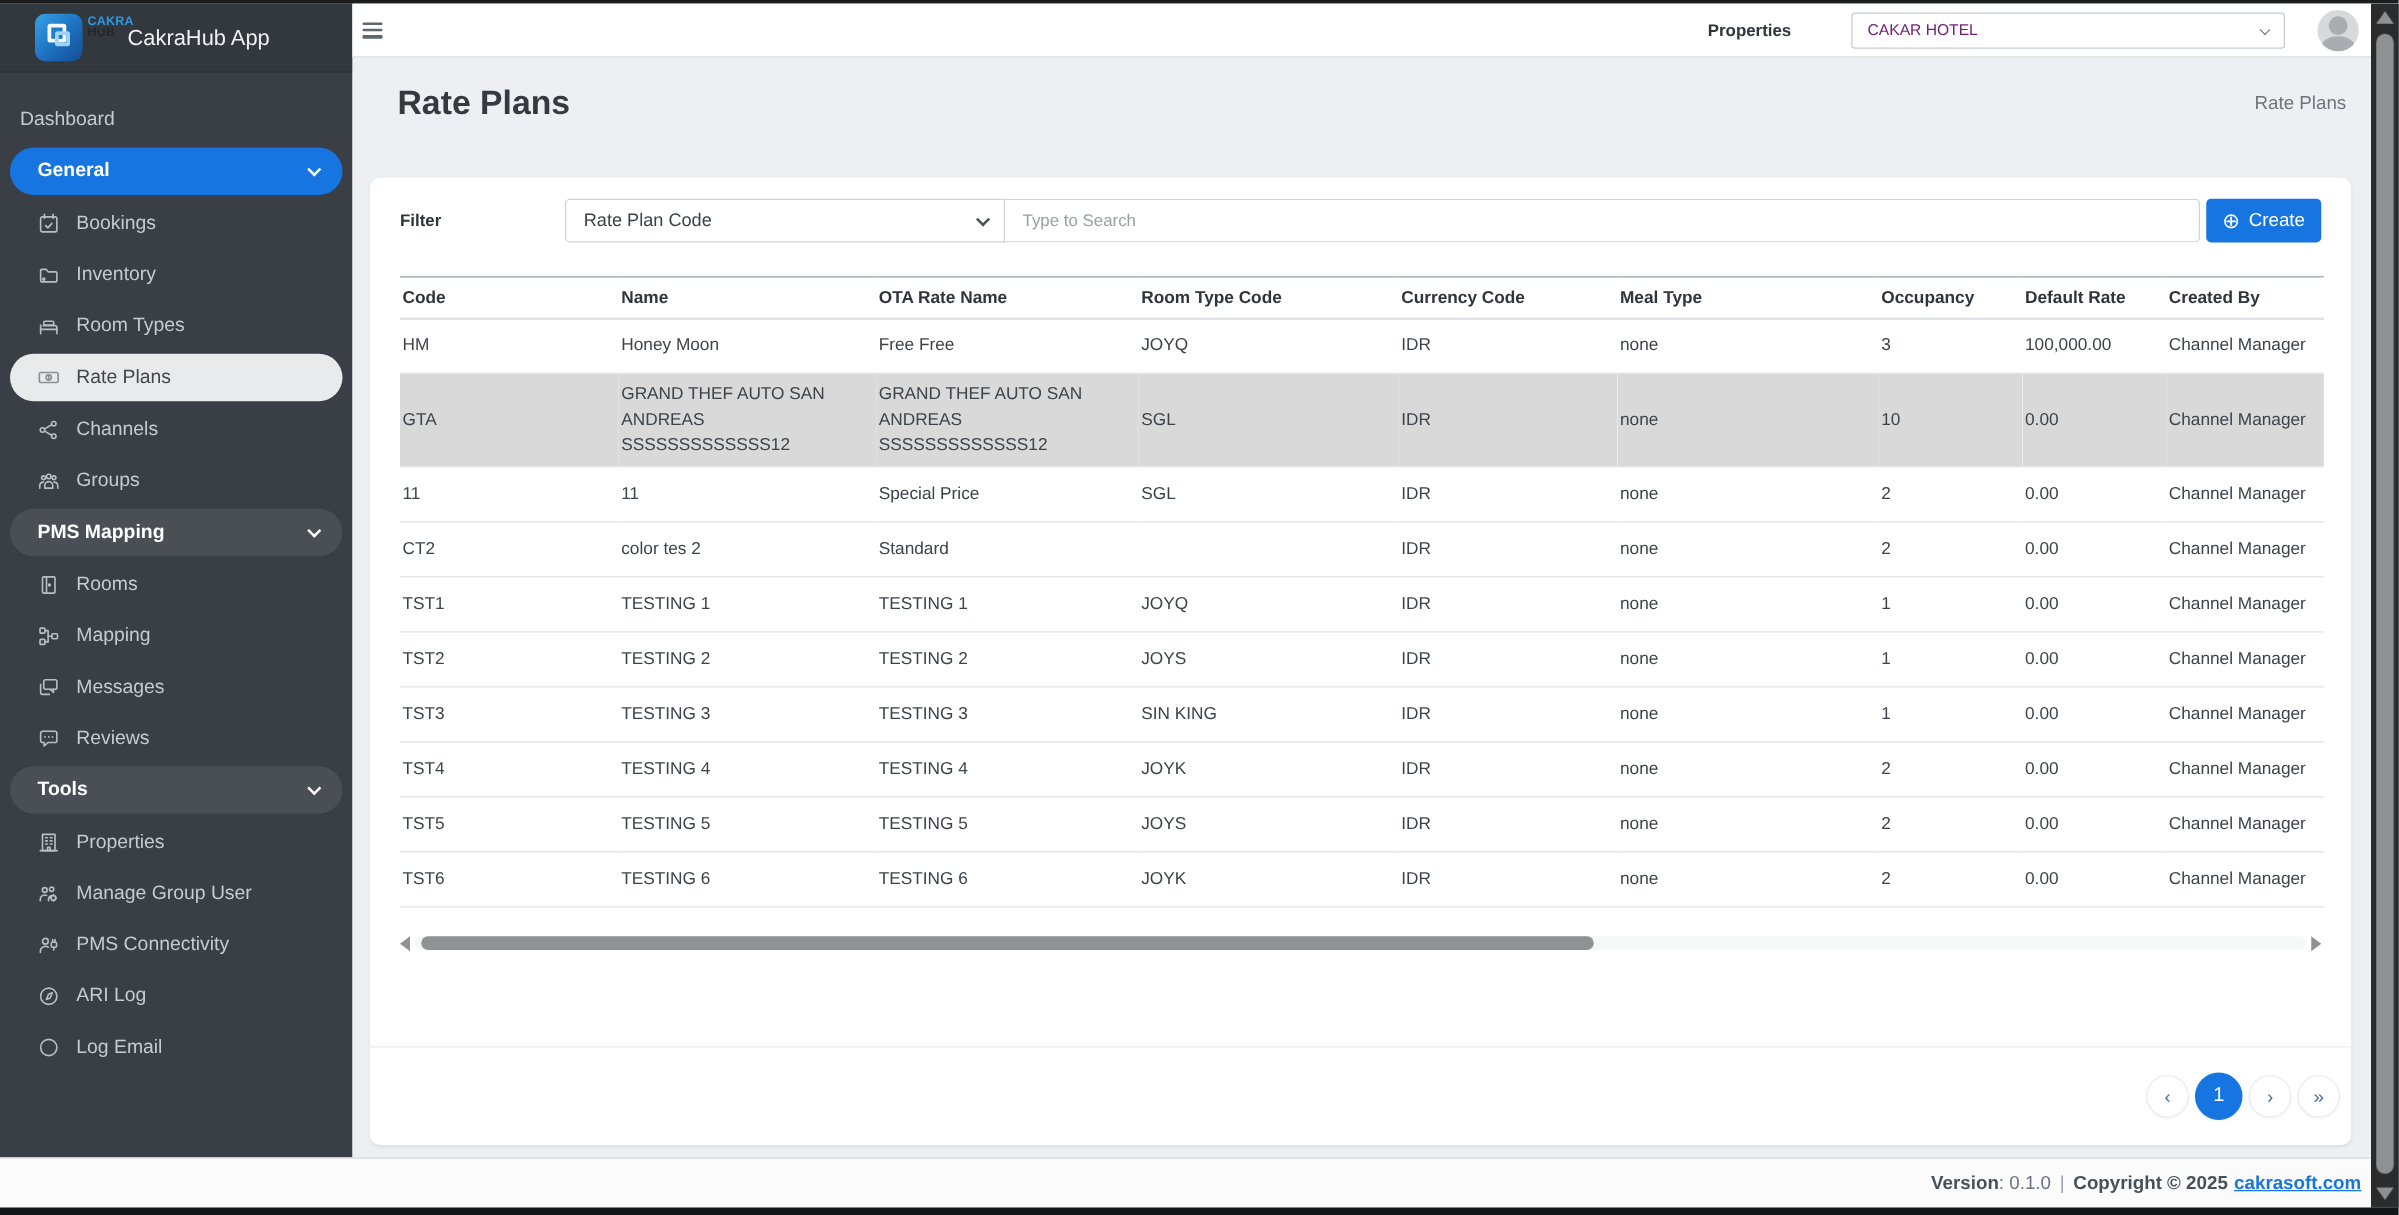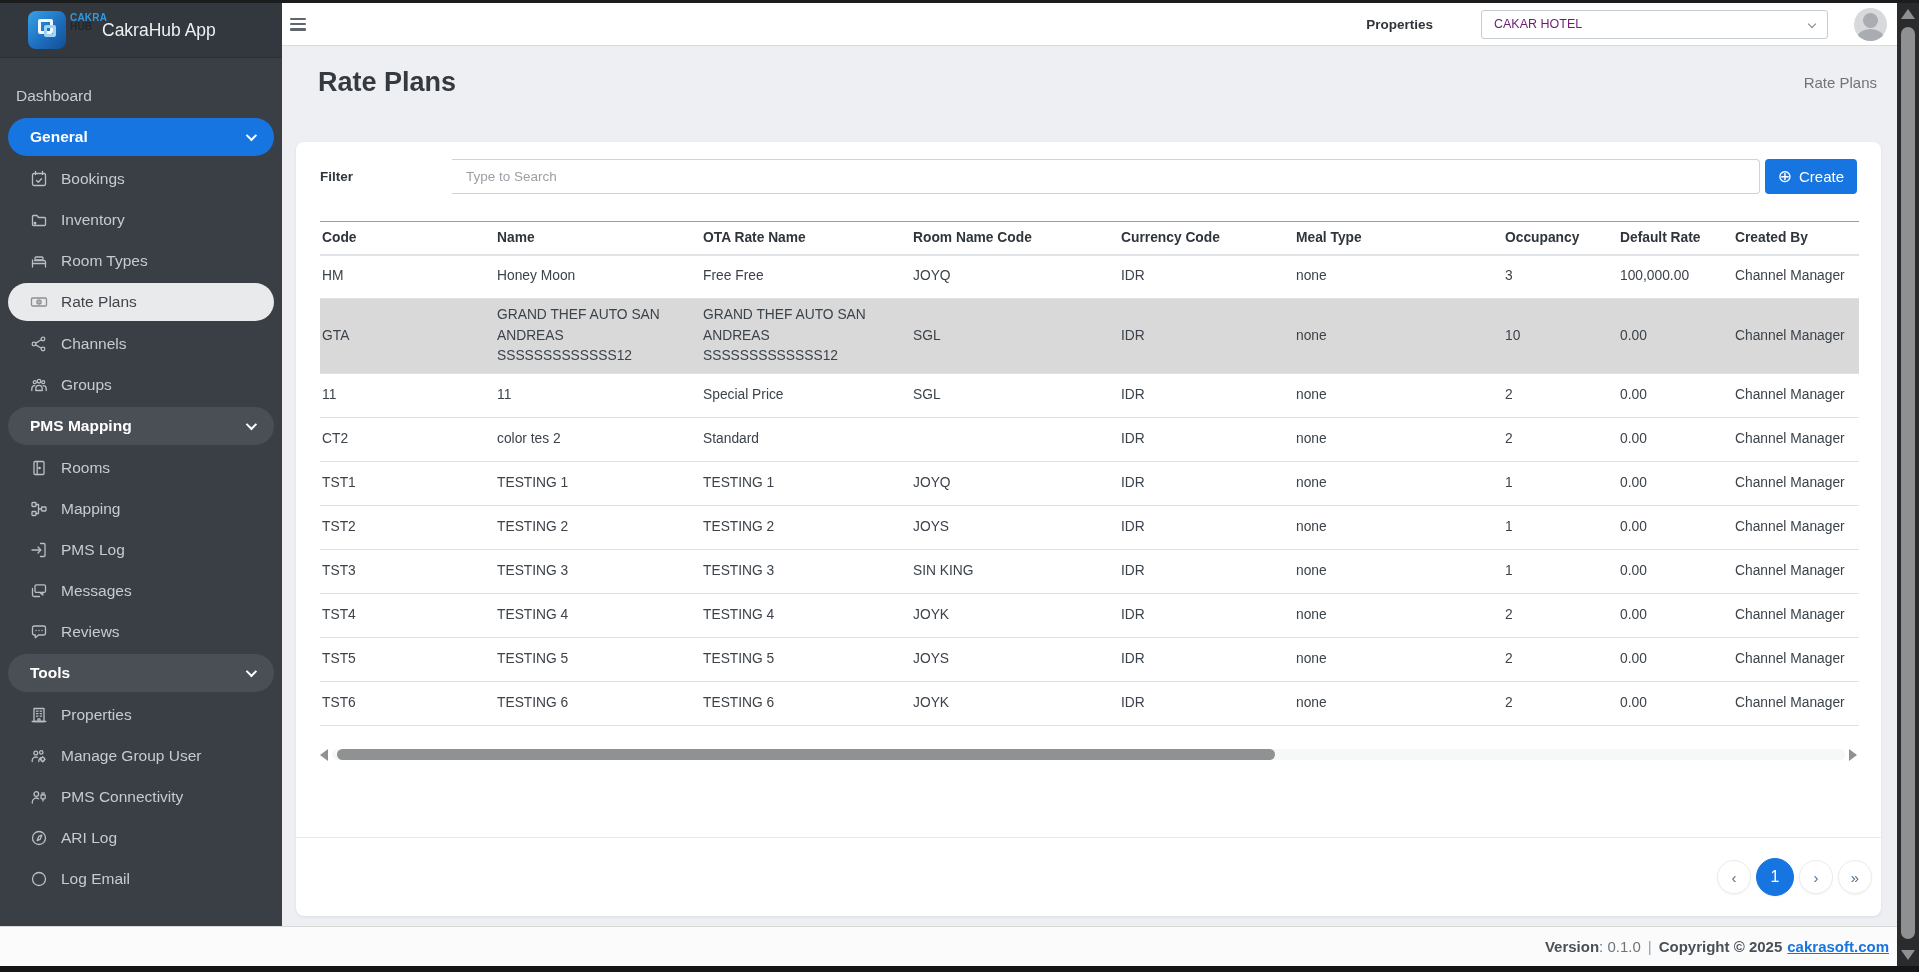--- a/index.html
+++ b/index.html
@@ -210,30 +210,20 @@
               <rect x="11.5" y="7" width="4.5" height="4" rx=".8"></rect>
               <path d="M6 4.5h2.5v9H6"></path>
               <path d="M8.5 9h3"></path>
             </svg>
           </span>
           <span>Mapping</span>
         </div>
         <div class="nav-item">
           <span class="ic">
             <svg viewBox="0 0 18 18" width="18" height="18" fill="none" stroke="currentColor" stroke-width="1.3" stroke-linecap="round" stroke-linejoin="round">
-              <path d="M10.5 2.5h3.5a1 1 0 0 1 1 1v11a1 1 0 0 1-1 1h-3.5"></path>
-              <path d="M2 9h8.5"></path>
-              <path d="M8 6l2.8 3L8 12"></path>
-            </svg>
-          </span>
-          <span>PMS Log</span>
-        </div>
-        <div class="nav-item">
-          <span class="ic">
-            <svg viewBox="0 0 18 18" width="18" height="18" fill="none" stroke="currentColor" stroke-width="1.3" stroke-linecap="round" stroke-linejoin="round">
               <rect x="5" y="2.8" width="10.5" height="7.6" rx="1.5"></rect>
               <path d="M12.8 10.4v2.6l-3-2.6"></path>
               <path d="M2.5 6.5v6.5a1.5 1.5 0 0 0 1.5 1.5h5.5"></path>
             </svg>
           </span>
           <span>Messages</span>
         </div>
         <div class="nav-item">
           <span class="ic">
             <svg viewBox="0 0 18 18" width="18" height="18" fill="none" stroke="currentColor" stroke-width="1.3" stroke-linecap="round" stroke-linejoin="round">
@@ -327,20 +317,24 @@
 
     <div class="title-row">
       <div class="page-title">Rate Plans</div>
       <div class="breadcrumb">Rate Plans</div>
     </div>
 
     <div class="card">
 
       <div class="filter-row">
         <div class="filter-label">Filter</div>
+        <div class="filter-select">
+          <span>Rate Plan Code</span>
+          <span class="sel-chev"></span>
+        </div>
         <input class="search-input" placeholder="Type to Search" style="">
         <button class="create-btn">
           <span class="plus">⊕</span>
           <span>Create</span>
         </button>
       </div>
 
       <div class="table-wrap">
         <table>
           <colgroup id="table-colgroup">
@@ -352,21 +346,21 @@
               <col style="width: 209px;">
               <col style="width: 115px;">
               <col style="width: 115px;">
               <col style="width: 126px;">
             </colgroup>
           <thead>
               <tr id="table-head-row">
                 <th>Code</th>
                 <th>Name</th>
                 <th>OTA Rate Name</th>
-                <th>Room Name Code</th>
+                <th>Room Type Code</th>
                 <th>Currency Code</th>
                 <th>Meal Type</th>
                 <th>Occupancy</th>
                 <th>Default Rate</th>
                 <th>Created By</th>
               </tr>
             </thead>
           <tbody id="table-body">
               <tr>
                 <td>HM</td>

